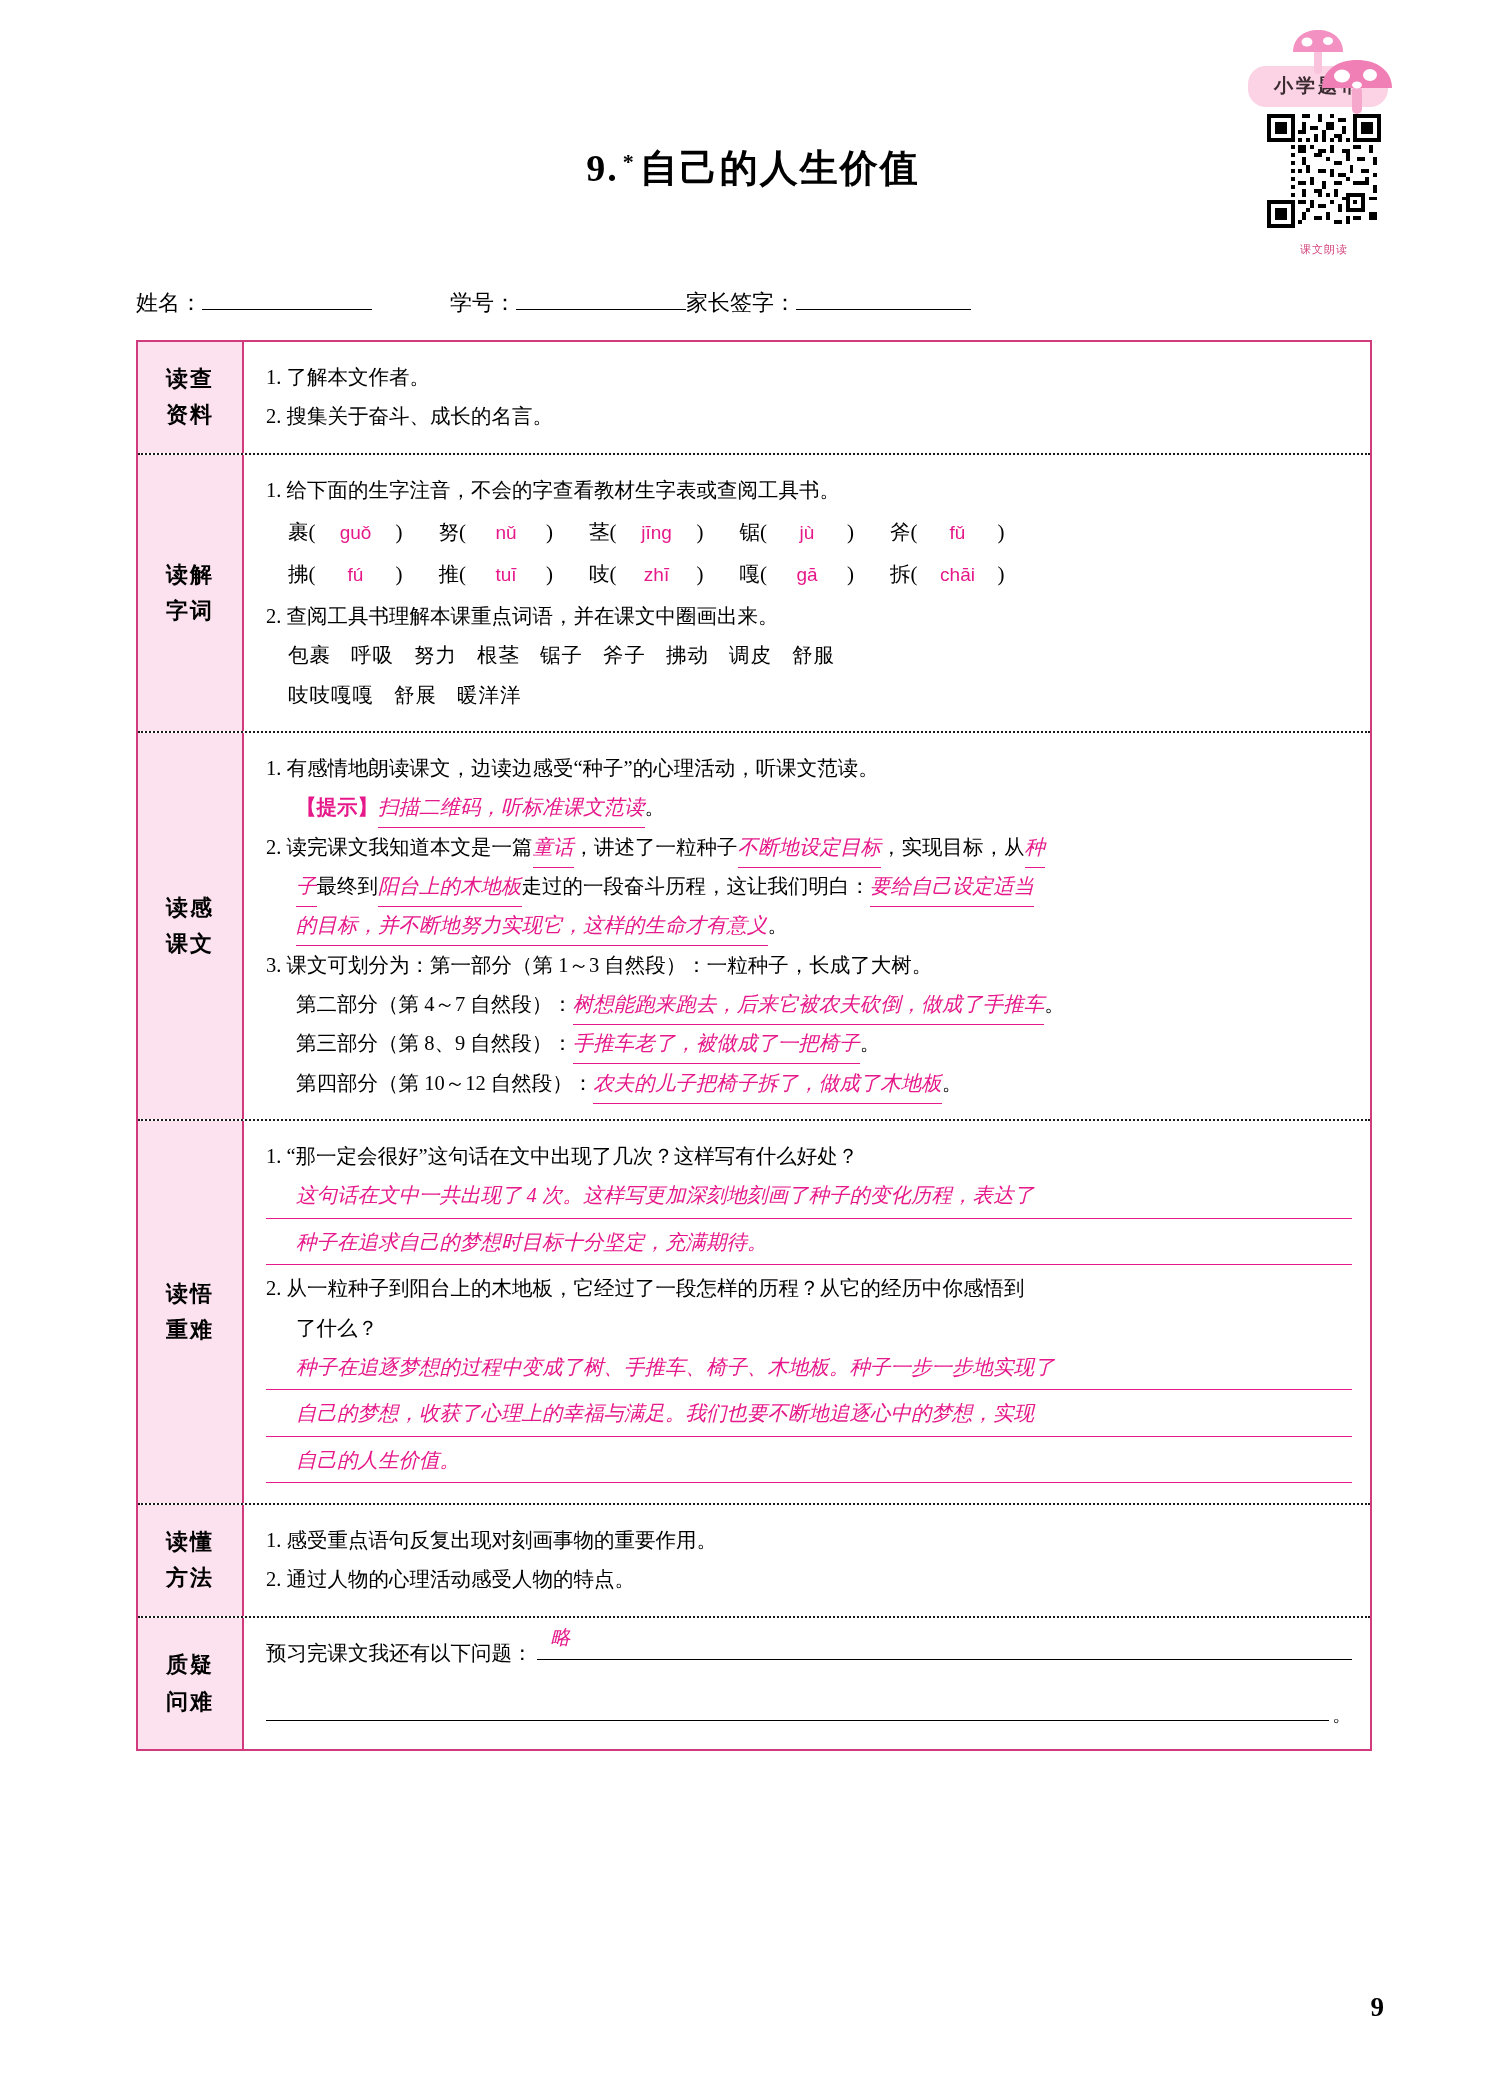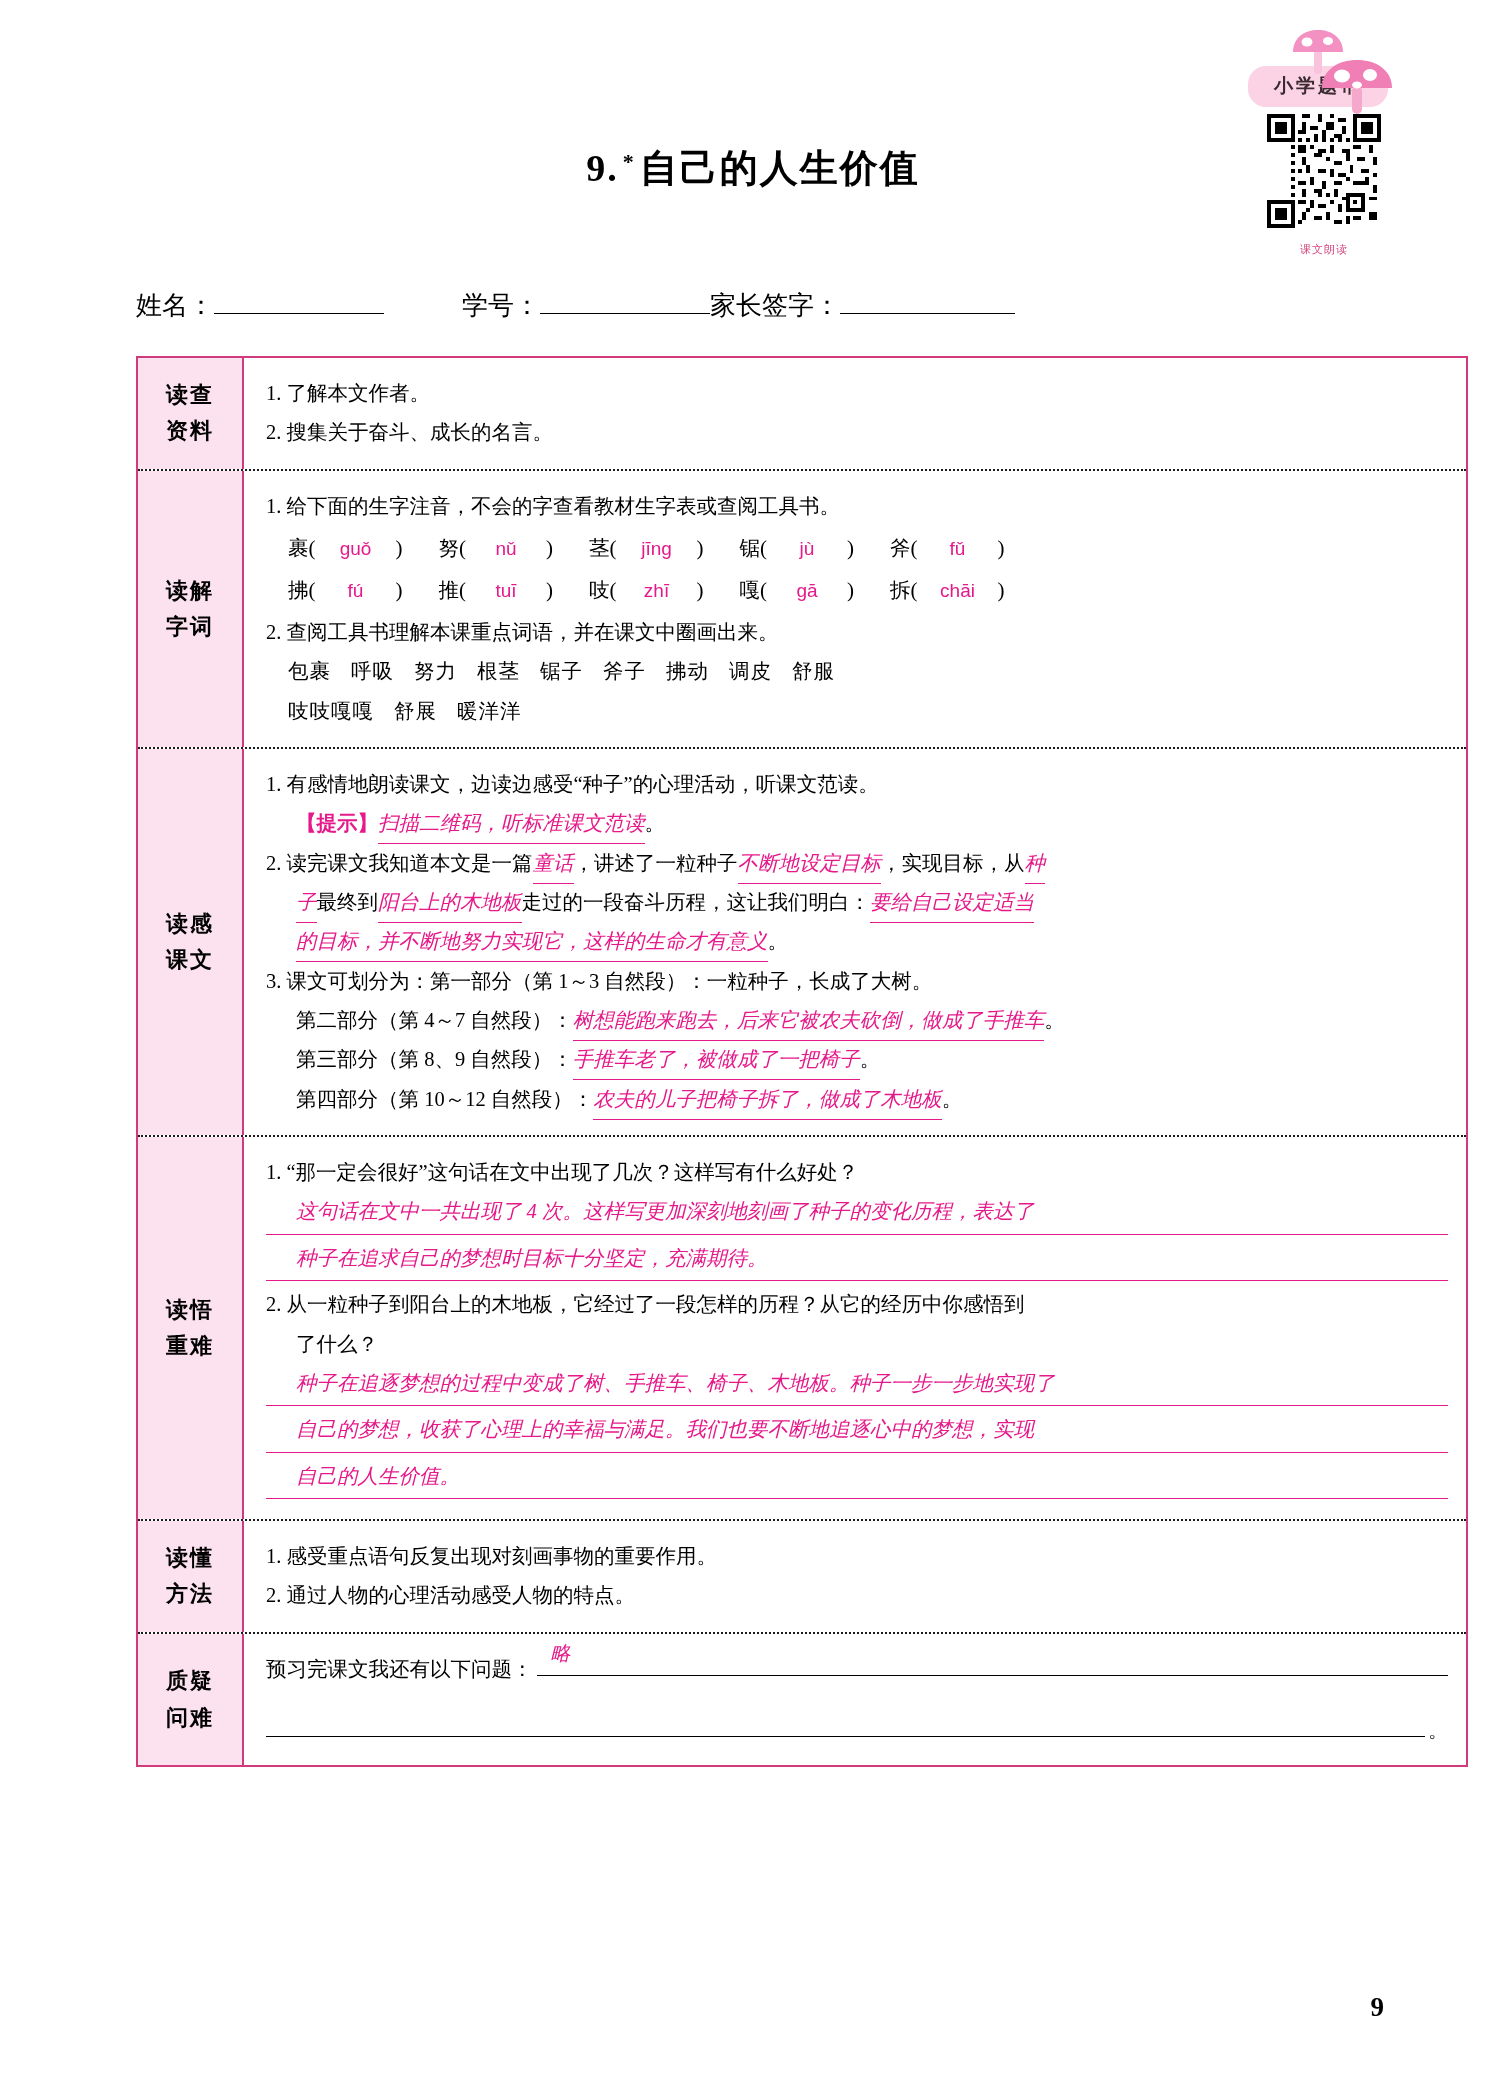--- a/index.html
+++ b/index.html
@@ -89,41 +89,41 @@
   .doc-title .num { margin-right: 2px; }
 
   
   .name-row {
     position: absolute;
     top: 288px;
     left: 136px;
     width: 1000px;
     display: flex;
     align-items: baseline;
-    font-size: 26px;
+    font-size: 22px;
   }
   .name-field { display: flex; align-items: baseline; }
   .nf-label { white-space: nowrap; }
   .nf-line {
     display: inline-block;
     border-bottom: 1.4px solid #000;
     height: 20px;
   }
   .nf1 .nf-line { width: 170px; }
   .nf2 .nf-line { width: 170px; }
   .nf3 .nf-line { width: 175px; }
   .nf2 { margin-left: 78px; }
   .nf3 { }
 
   
   .tbl {
     position: absolute;
     left: 136px;
-    top: 356px;
-    width: 1332px;
+    top: 340px;
+    width: 1236px;
     border: 2px solid #d13b7e;
     box-sizing: border-box;
     background: #fff;
   }
   .row {
     display: flex;
     align-items: stretch;
     border-bottom: 2.5px dotted #1a1a1a;
   }
   .row:last-child { border-bottom: none; }

